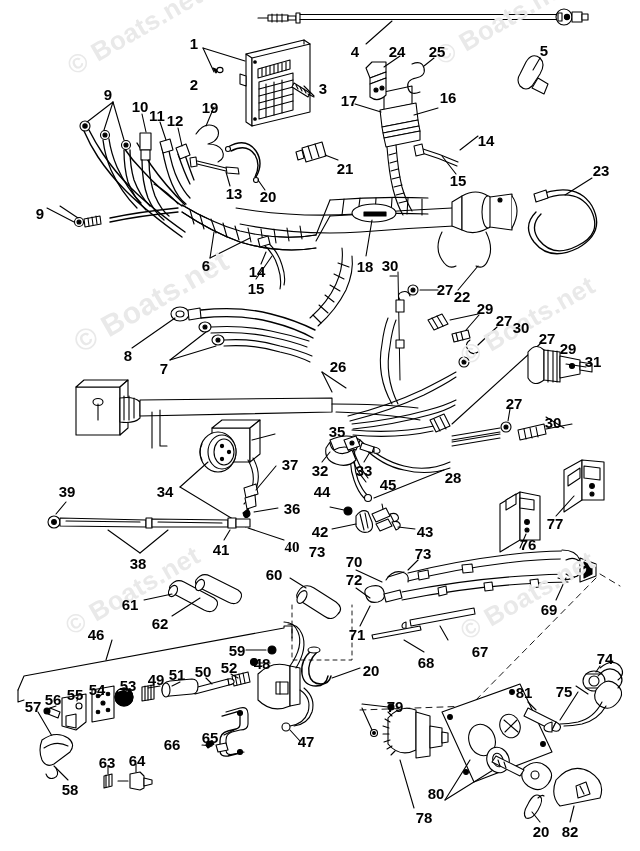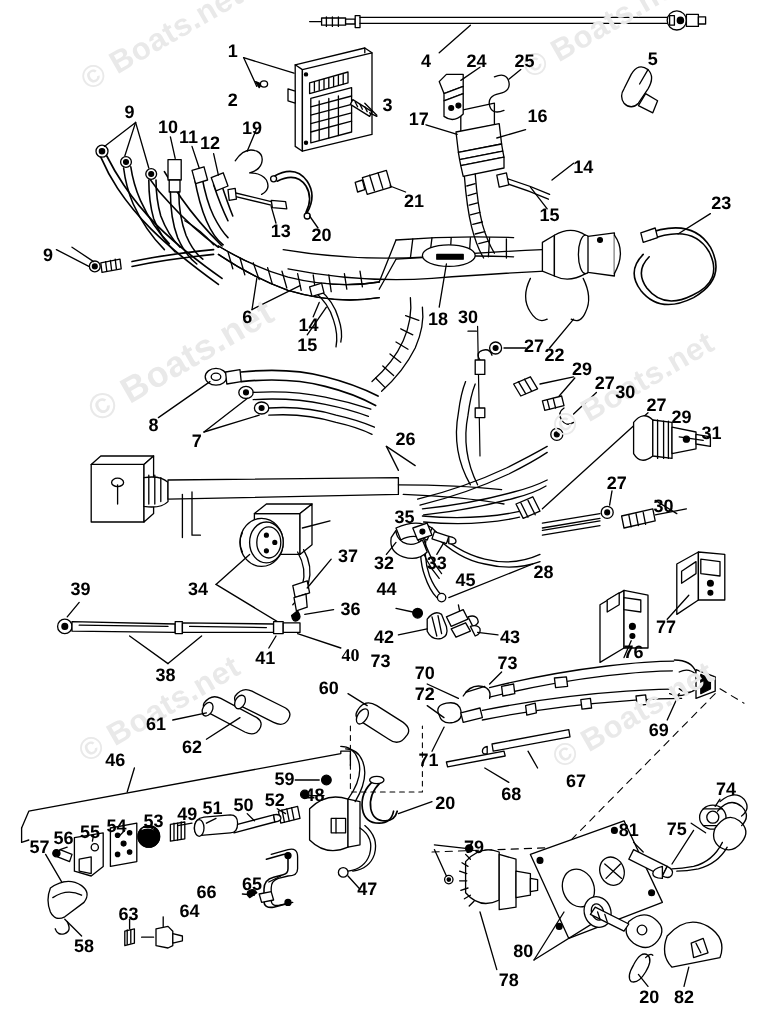--- a/index.html
+++ b/index.html
@@ -745,21 +745,21 @@
       <div class="callout" style="left: 97px; top: 689px;">54</div>
       <div class="callout" style="left: 75px; top: 694px;">55</div>
       <div class="callout" style="left: 53px; top: 699px;">56</div>
       <div class="callout" style="left: 33px; top: 706px;">57</div>
       <div class="callout" style="left: 70px; top: 789px;">58</div>
       <div class="callout" style="left: 237px; top: 650px;">59</div>
       <div class="callout" style="left: 274px; top: 574px;">60</div>
       <div class="callout" style="left: 130px; top: 604px;">61</div>
       <div class="callout" style="left: 160px; top: 623px;">62</div>
       <div class="callout" style="left: 107px; top: 762px;">63</div>
-      <div class="callout" style="left: 137px; top: 760px; margin-left: 21px;">64</div>
+      <div class="callout" style="left: 137px; top: 760px;">64</div>
       <div class="callout" style="left: 210px; top: 737px;">65</div>
       <div class="callout" style="left: 172px; top: 744px;">66</div>
       <div class="callout" style="left: 451px; top: 651px; margin-left: 29px;">67</div>
       <div class="callout" style="left: 426px; top: 662px;">68</div>
       <div class="callout" style="left: 549px; top: 609px;">69</div>
       <div class="callout" style="left: 354px; top: 561px;">70</div>
       <div class="callout" style="left: 357px; top: 634px;">71</div>
       <div class="callout" style="left: 354px; top: 579px;">72</div>
       <div class="callout" style="left: 423px; top: 553px;">73</div>
       <div class="callout" style="left: 317px; top: 551px;">73</div>

